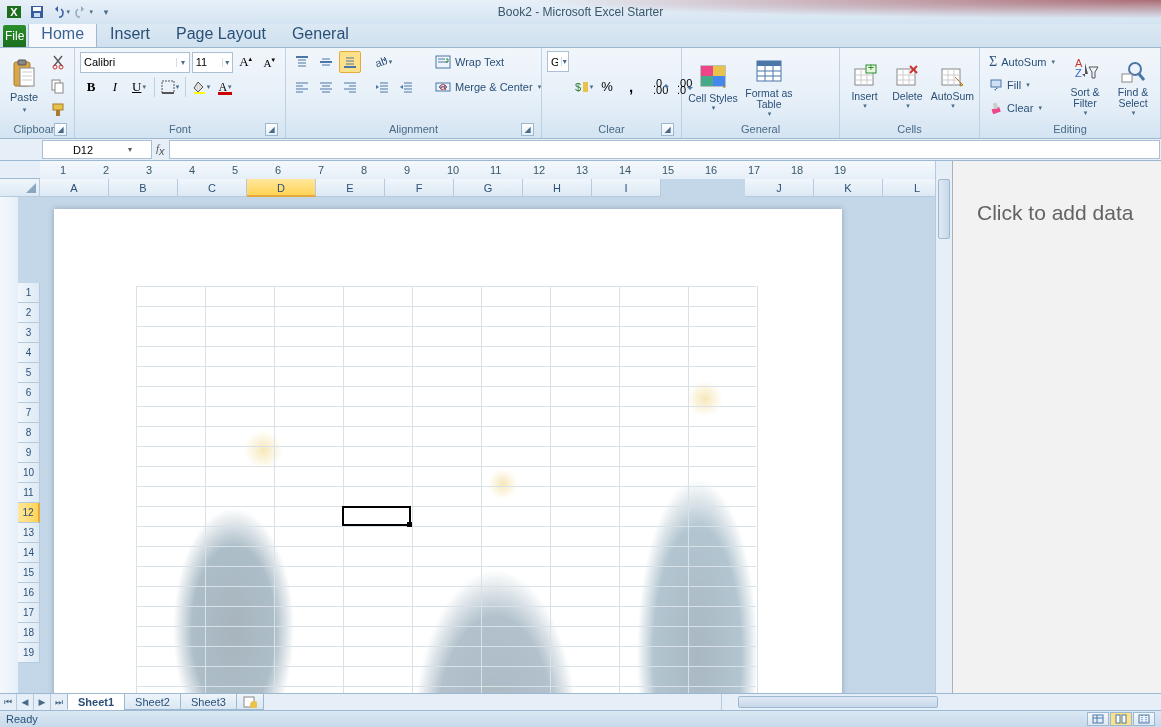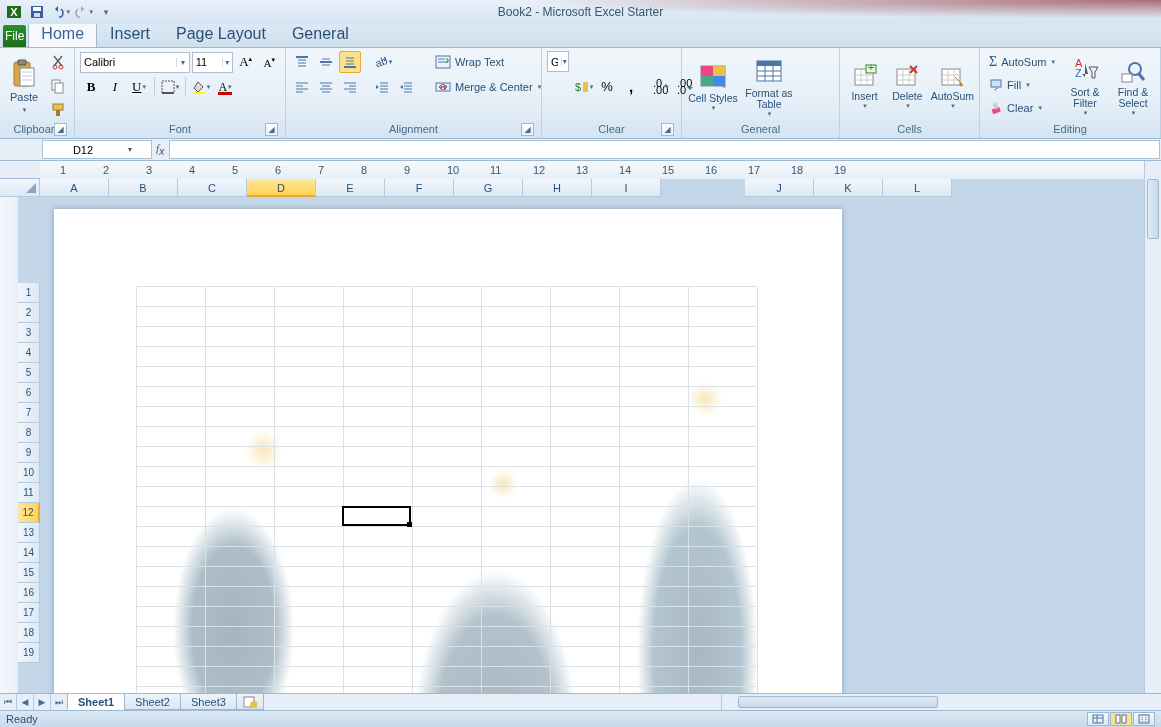--- a/index.html
+++ b/index.html
@@ -658,20 +658,23 @@
               <div class="pg-row" style="top: 400px;"></div>
             </div>
           <div class="cell-cursor" style="left:288px;top:297px;width:69px;height:20px"></div>
         </div>
       </div>
       <div class="scroll-v">
           <div class="thumb-v"></div>
         </div>
     </div>
   </div>
+  <div class="side-panel">
+    <div class="side-placeholder">Click to add data</div>
+  </div>
 </div>
 
 <div class="sheet-bar">
   <div class="sheet-nav">
     <div class="sheet-nav-btn">⏮</div>
     <div class="sheet-nav-btn">◀</div>
     <div class="sheet-nav-btn">▶</div>
     <div class="sheet-nav-btn">⏭</div>
   </div>
   <div id="sheettabs" style="display:flex">

